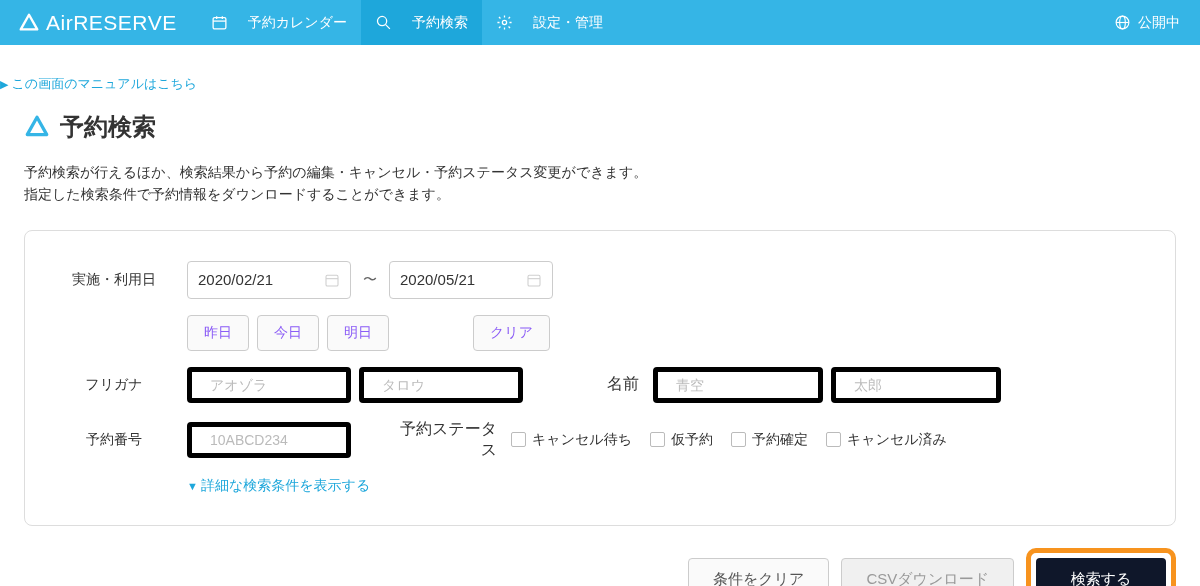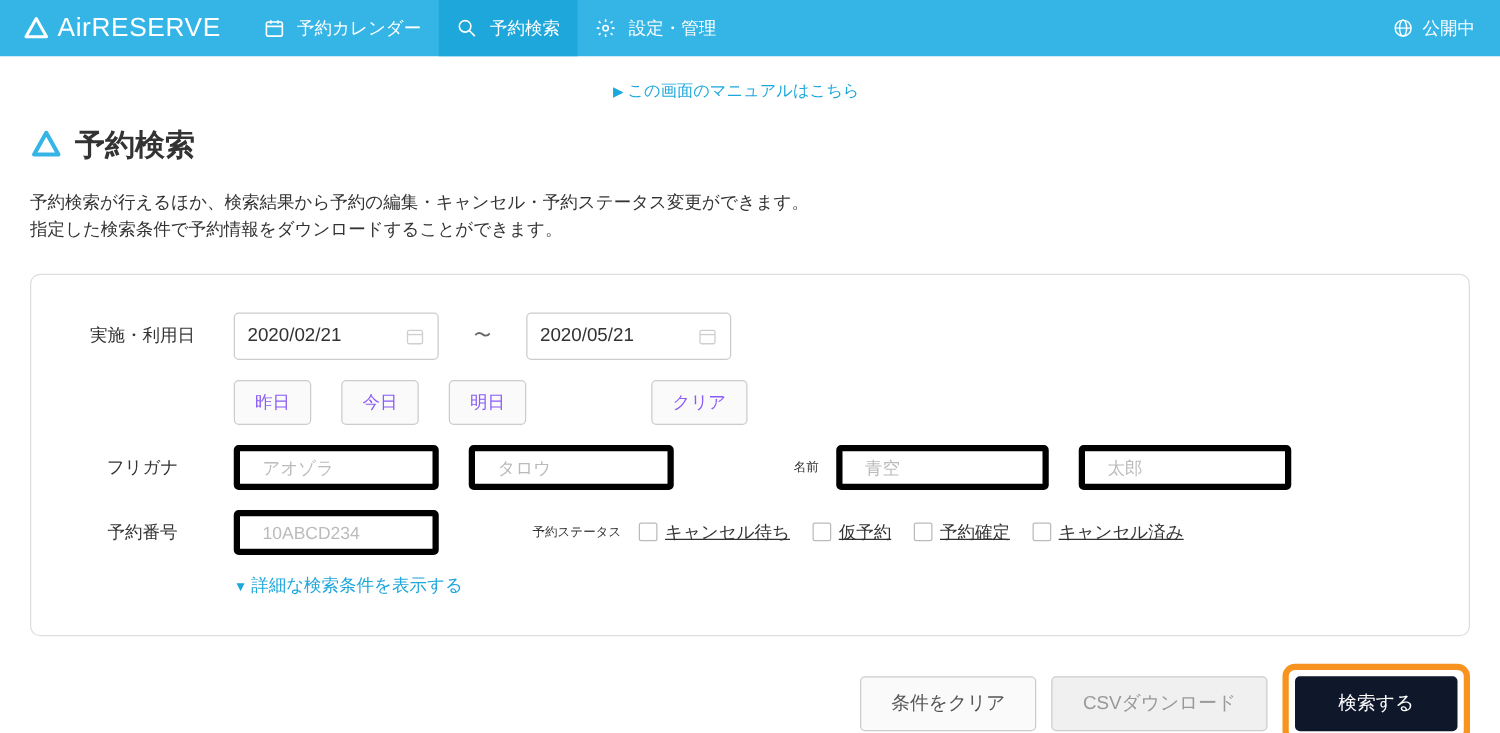--- a/index.html
+++ b/index.html
@@ -1,46 +1,46 @@
 <!DOCTYPE html>
 <html><head>
 <meta charset="utf-8">
 <style>
 * { box-sizing: border-box; margin: 0; padding: 0; }
 body { font-family: "Hiragino Sans", "Hiragino Kaku Gothic ProN", Meiryo, sans-serif; font-size: 14px; color: #333; background: #fff; width: 1200px; }
 .header { background: #35b5e6; height: 45px; display: flex; align-items: center; color: #fff; }
 .logo { display: flex; align-items: center; padding: 0 20px 0 18px; font-size: 21px; font-weight: 300; letter-spacing: 0.5px; }
 .logo-icon { margin-right: 6px; }
 .nav { display: flex; height: 100%; }
-.nav-item { display: flex; align-items: center; padding: 0 14px; height: 100%; cursor: pointer; font-size: 14px; gap: 10px; }
+.nav-item { display: flex; align-items: center; padding: 0 14px; height: 100%; cursor: pointer; font-size: 14px; gap: 20px; }
 .nav-item.active { background: #1ea7db; }
 .spacer { flex: 1; }
 .status { display: flex; align-items: center; padding: 0 20px; gap: 7px; font-size: 14px; }
-.manual-link { text-align: center; padding: 19px 22px 0 0; }
+.manual-link { text-align: left; padding: 30px 22px 0 0; }
 .manual-link a { color: #1ea7db; text-decoration: none; font-size: 13px; }
 .manual-link a::before { content: "▶ "; font-size: 11px; }
 .content { padding: 18px 24px 24px 24px; }
 .page-title { display: flex; align-items: center; gap: 10px; font-size: 24px; font-weight: bold; margin-bottom: 18px; }
 .desc { font-size: 14px; line-height: 1.6; margin-bottom: 24px; }
 .panel { border: 1px solid #ddd; border-radius: 8px; padding: 30px 34px 30px 34px; }
 .row { display: flex; align-items: center; margin-bottom: 16px; }
 .row:last-child { margin-bottom: 0; }
 .label { width: 128px; text-align: center; padding-right: 18px; font-size: 14px; color: #333; }
-.label2 { width: 90px; text-align: right; padding-right: 14px; font-size: 10px; color: #333; }
-.fields { display: flex; align-items: center; gap: 24px; flex-wrap: wrap; }
+.label2 { width: 90px; text-align: right; padding-right: 14px; font-size: 16px; color: #333; }
+.fields { display: flex; align-items: center; gap: 8px; flex-wrap: wrap; }
 .date-input { width: 164px; height: 38px; border: 1px solid #ccc; border-radius: 4px; padding: 0 10px; font-size: 15px; display: flex; align-items: center; justify-content: space-between; background: #fff; }
 .date-input .cal-icon { opacity: 0.35; }
 .tilde { padding: 0 4px; color: #666; }
 .btn-sm { height: 36px; padding: 0 16px; border: 1px solid #ccc; border-radius: 4px; background: #fafafa; font-size: 14px; cursor: pointer; color: #8b5cf6; }
 .btn-sm.clear-gap { margin-left: 76px; }
 .text-input { height: 36px; border: 5px solid #000000; border-radius: 4px; padding: 0 18px; font-size: 14px; width: 164px; }
 .text-input::placeholder { color: #bbb; }
 .text-input.w170 { width: 170px; }
 .group-right { display: flex; align-items: center; margin-left: 40px; }
-.chk-group { display: flex; align-items: center; gap: 18px; text-decoration: underline; }
+.chk-group { display: flex; align-items: center; gap: 18px; }
 .chk { display: flex; align-items: center; gap: 6px; font-size: 14px; color: #333; }
 .chk-box { width: 15px; height: 15px; border: 1px solid #bbb; border-radius: 2px; background: #fff; }
 .advanced { color: #1ea7db; font-size: 14px; cursor: pointer; margin-top: 14px; padding-left: 128px; }
 .advanced::before { content: "▼ "; font-size: 11px; }
 .footer-btns { display: flex; justify-content: flex-end; gap: 12px; margin-top: 22px; align-items: center; }
 .btn { height: 44px; padding: 0 24px; border-radius: 4px; font-size: 15px; cursor: pointer; display: flex; align-items: center; justify-content: center; }
 .btn-secondary { border: 1px solid #ccc; background: #fafafa; color: #555; }
 .btn-csv { border: 1px solid #ccc; background: #f0f0f0; color: #999; }
 .btn-primary { border: none; background: #0f172a; color: #fff; min-width: 130px; }
 .highlight-box { border: 5px solid #f7931e; border-radius: 10px; padding: 5px; }

